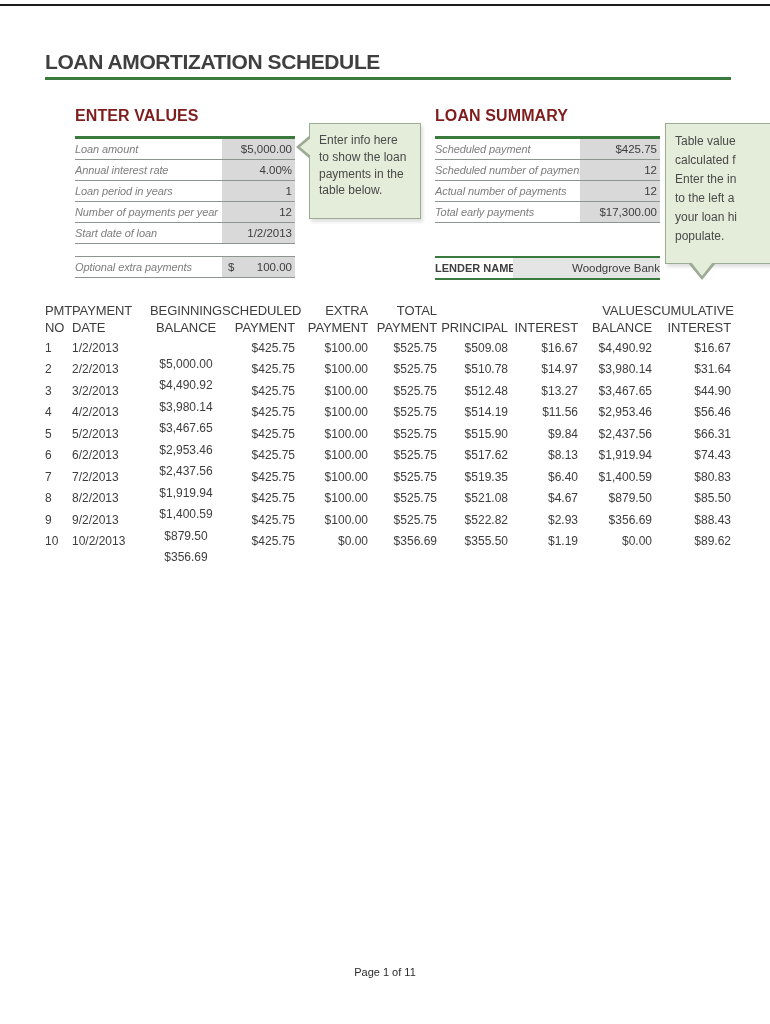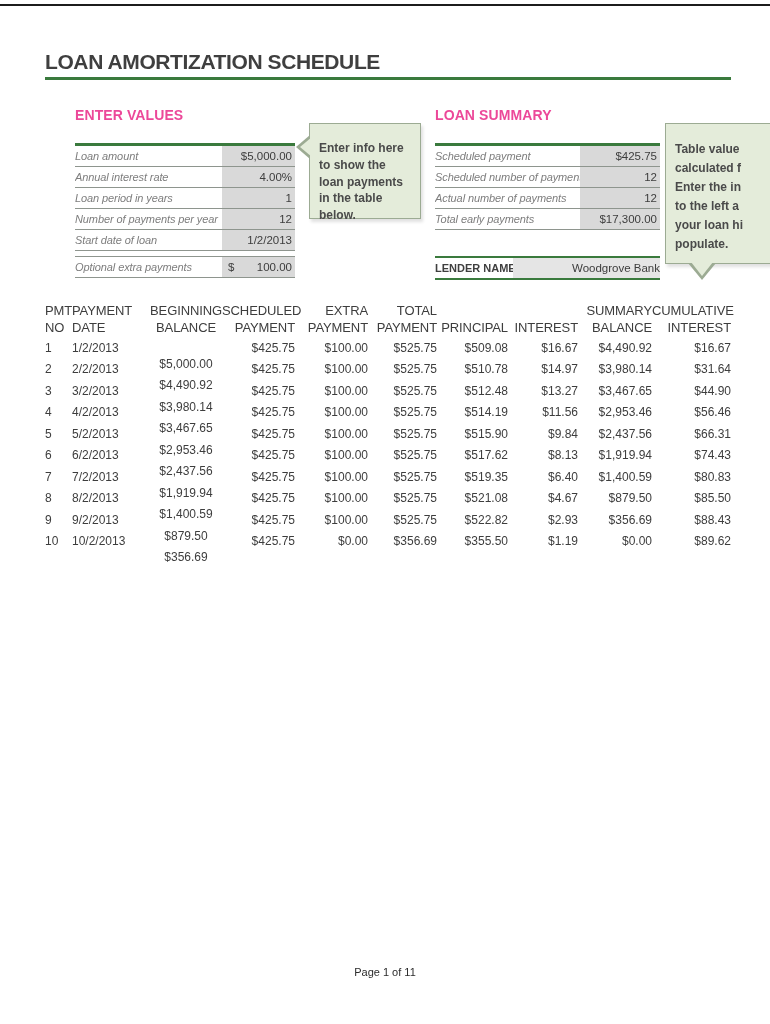--- a/index.html
+++ b/index.html
@@ -9,21 +9,21 @@
   }
   .top-line{position:absolute;top:4px;left:0;width:770px;height:2px;background:#1c1c1c;}
   .doc-title{
     position:absolute;left:45px;top:50px;font-size:21px;font-weight:700;
     color:#3f3f3f;letter-spacing:-0.4px;white-space:nowrap;
   }
   .title-rule{position:absolute;left:45px;top:77px;width:686px;height:3px;background:var(--green);}
   .section{position:absolute;top:107px;}
   .section.left{left:75px;width:220px;}
   .section.right{left:435px;width:225px;}
-  .section-heading{font-size:14px;font-weight:700;color:#ec4899;letter-spacing:0.1px;margin-bottom:20px;}
+  .section-heading{font-size:16px;font-weight:700;color:#7f1d1d;letter-spacing:0.1px;margin-bottom:11px;}
   .section-rule{height:2.5px;background:var(--green);}
   .field-row{display:flex;height:20px;align-items:center;border-bottom:1.2px solid #8e958e;}
   .field-label{flex:1;font-style:italic;color:#7d7d7d;font-size:11px;letter-spacing:-0.1px;white-space:nowrap;overflow:hidden;}
   .field-value{
     background:#d9d9d9;height:100%;display:flex;align-items:center;justify-content:flex-end;
     font-size:11.5px;color:#3d3d3d;padding-right:3px;box-sizing:border-box;
   }
   .section.left .field-value{width:73px;}
   .section.right .field-value{width:80px;}
   .extra-row{
@@ -36,21 +36,21 @@
     border-top:2px solid var(--green);border-bottom:2px solid var(--green);
   }
   .lender-label{width:78px;font-size:11px;font-weight:700;color:#3f3f3f;white-space:nowrap;}
   .lender-value{
     flex:1;background:#e5e5e5;height:100%;display:flex;align-items:center;justify-content:flex-end;
     font-size:11.5px;padding-right:0;box-sizing:border-box;
   }
   .callout{
     position:absolute;background:var(--callout-bg);border:1.5px solid var(--callout-border);
     box-shadow:2px 3px 3px rgba(0,0,0,0.12);font-size:12px;color:#4a4a4a;line-height:1.4;
-    box-sizing:border-box;padding:16px 9px;font-weight:bold;
+    box-sizing:border-box;padding:8px 9px;
   }
   .callout-left{left:309px;top:123px;width:112px;height:96px;}
   .callout-right{left:665px;top:123px;width:125px;height:141px;line-height:1.58;}
   .callout-right div{white-space:nowrap;overflow:hidden;}
   .tail{position:absolute;width:0;height:0;}
   .tail-left-outer{left:-14px;top:11px;border-top:12px solid transparent;border-bottom:12px solid transparent;border-right:14px solid var(--callout-border);}
   .tail-left-inner{left:-10px;top:13px;border-top:10px solid transparent;border-bottom:10px solid transparent;border-right:12px solid var(--callout-bg);}
   .tail-down-outer{left:22px;bottom:-17px;border-left:14px solid transparent;border-right:14px solid transparent;border-top:17px solid var(--callout-border);}
   .tail-down-inner{left:25px;bottom:-13px;border-left:11px solid transparent;border-right:11px solid transparent;border-top:14px solid var(--callout-bg);}
   .amort-table{position:absolute;left:45px;top:303px;width:686px;}
@@ -183,21 +183,21 @@
         </div>
         <div class="th c6">
           <div></div>
           <div>PRINCIPAL</div>
         </div>
         <div class="th c7">
           <div></div>
           <div>INTEREST</div>
         </div>
         <div class="th c8">
-          <div>SUMMARY</div>
+          <div>VALUES</div>
           <div>BALANCE</div>
         </div>
         <div class="th c9">
           <div>CUMULATIVE</div>
           <div>INTEREST</div>
         </div>
       </div>
     <div>
         <div class="tr">
           <div class="td c0">1</div>

